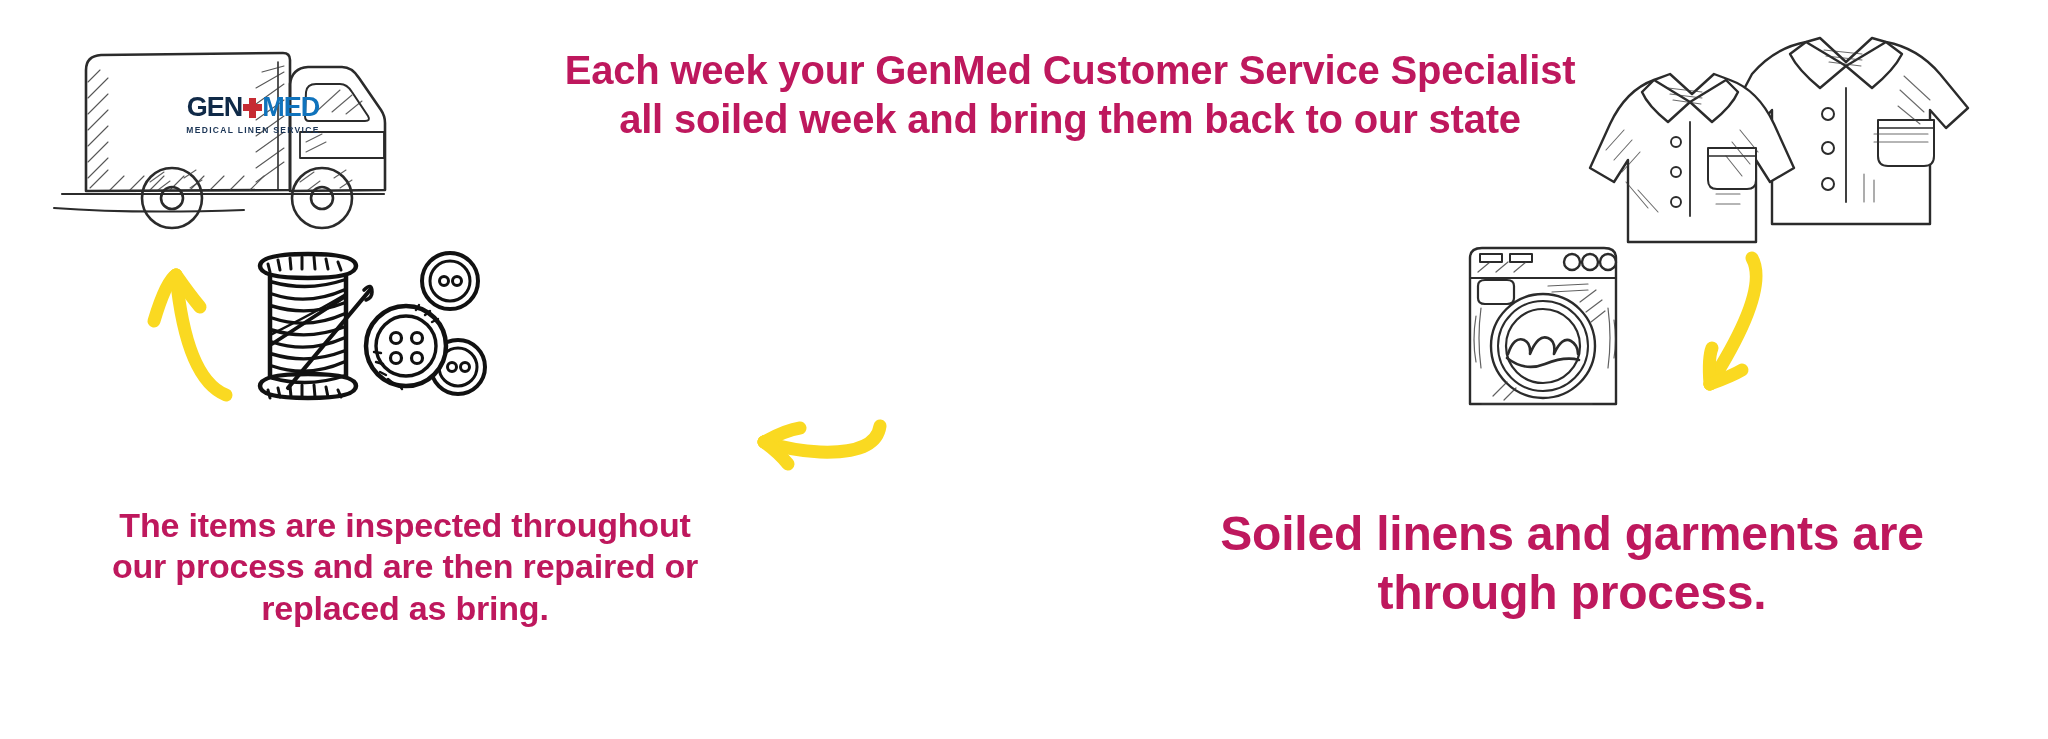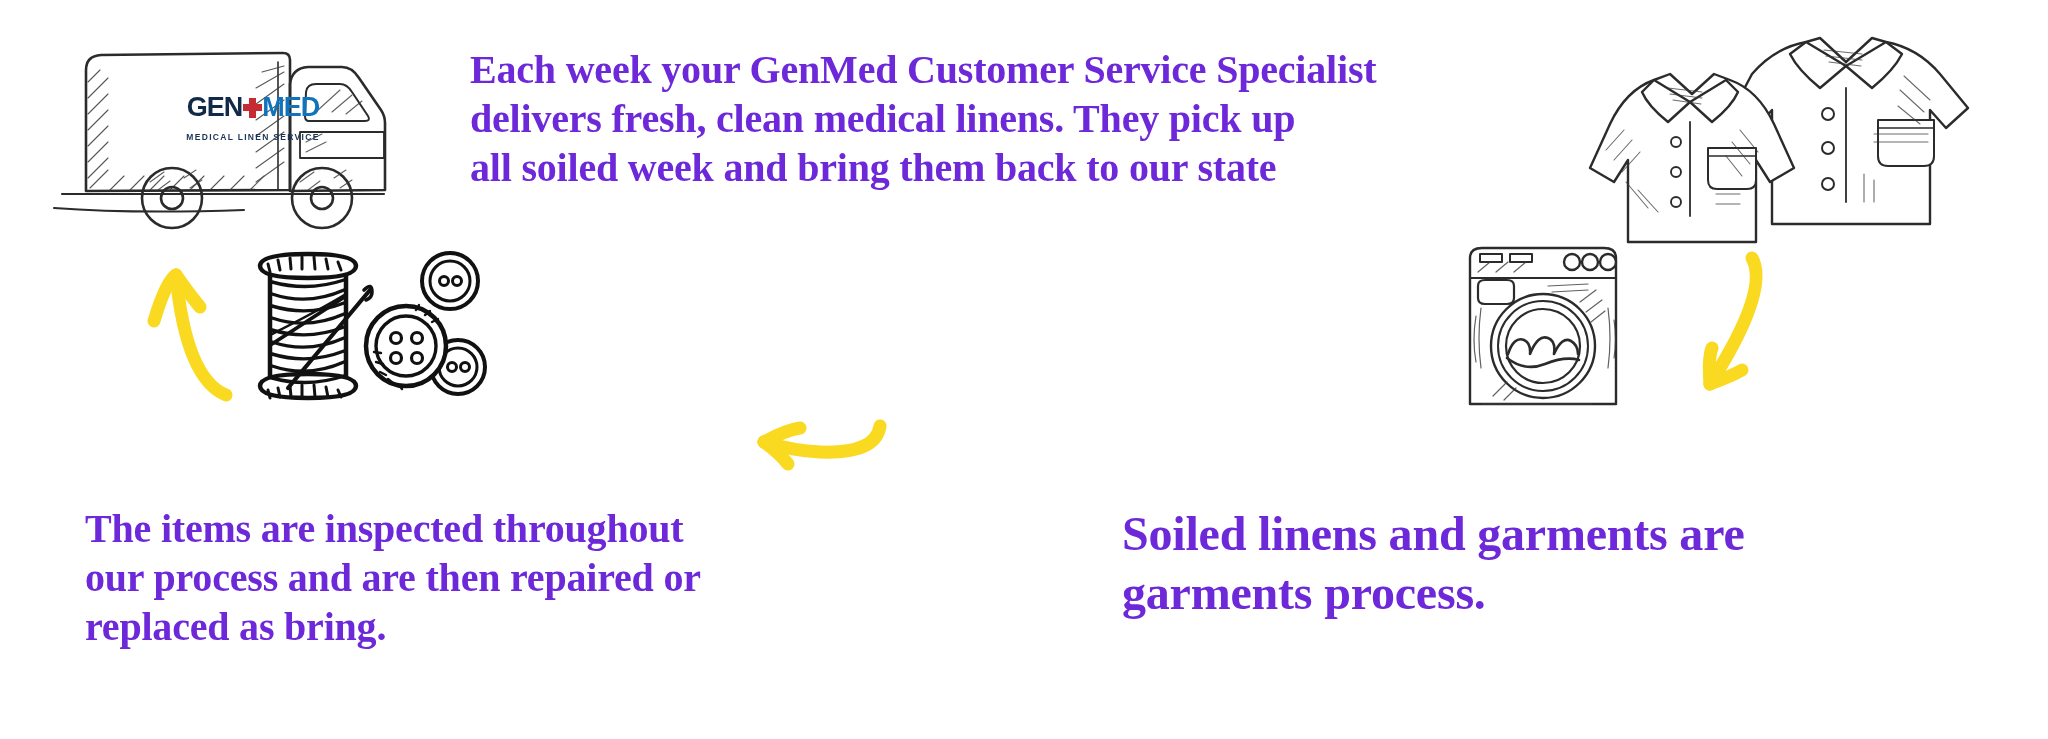--- a/index.html
+++ b/index.html
@@ -8,34 +8,34 @@
     background:#ffffff;
     font-family:"Liberation Sans", sans-serif;
     overflow:hidden;
     position:relative;
   }
   .stage{position:relative;width:2048px;height:739px;}
   .abs{position:absolute;}
 
   
   .blurb{
-    color:#6d28d9;
+    color:#be185d;
     font-weight:bold;
-    text-align:left;
+    text-align:center;
     line-height:1.22;
     letter-spacing:-0.2px;
-    font-family:Liberation Serif, serif;
+    font-family:Liberation Sans, sans-serif;
   }
   #top-blurb{
     left:470px; top:46px; width:1200px;
     font-size:40px;
   }
   #left-blurb{
     left:85px; top:505px; width:640px;
-    font-size:40px;
+    font-size:34px;
   }
   #right-blurb{
     left:1122px; top:505px; width:900px;
     font-size:48px;
   }
   .blurb .ln{display:block;white-space:nowrap;}
 
   
   #truck{left:50px;top:22px;width:360px;height:200px;}
 
@@ -46,21 +46,21 @@
     font-family:"Liberation Sans", sans-serif;
     line-height:1;white-space:nowrap;
   }
   .logo-gen{color:#102A48;}
   .logo-med{color:#1073BC;}
   .logo-cross{position:relative;display:inline-block;width:20px;height:22px;vertical-align:-3px;}
   .logo-cross i{position:absolute;background:#C62B33;display:block;}
   .logo-cross i.v{left:7px;top:1px;width:7px;height:20px;}
   .logo-cross i.h{left:1px;top:7px;width:19px;height:7px;}
   .logo-sub{
-    margin-top:11px;font-size:8.5px;font-weight:bold;color:#1B3556;
+    margin-top:4px;font-size:8.5px;font-weight:bold;color:#1B3556;
     letter-spacing:1.3px;white-space:nowrap;
     font-family:"Liberation Sans", sans-serif;
   }
 
   
   #shirts{left:1556px;top:14px;width:420px;height:215px;}
 
   
   #sewing{left:246px;top:248px;width:260px;height:160px;}
 
@@ -121,21 +121,20 @@
     </svg>
 
     <div class="logo-wrap">
       <div class="logo-main"><span class="logo-gen">GEN</span><span class="logo-cross"><i class="v"></i><i class="h"></i></span><span class="logo-med">MED</span></div>
       <div class="logo-sub">MEDICAL LINEN SERVICE</div>
     </div>
   </div>
 
   <div class="abs blurb" id="top-blurb">
     <span class="ln">Each week your GenMed Customer Service Specialist</span>
-    <span class="ln">delivers fresh, clean medical linens. They pick up</span>
     <span class="ln">all soiled week and bring them back to our state</span>
   </div>
 
   <div class="abs" id="shirts">
     <svg width="420" height="215" viewBox="0 0 420 215">
       <g fill="#ffffff" stroke="#2B2B2B" stroke-width="2.4" stroke-linecap="round" stroke-linejoin="round">
 
         <path d="M196 60 q22 -26 54 -32 l14 -4 l26 24 l26 -24 l14 4 q32 6 54 32 l28 34 l-22 20 l-16 -18 l0 114 -158 0 0 -114 -16 18 -22 -20 z"></path>
 
         <path d="M250 28 l40 24 l-26 22 q-22 -18 -30 -34 z"></path>
@@ -331,16 +330,16 @@
   </div>
 
   <div class="abs blurb" id="left-blurb">
     <span class="ln">The items are inspected throughout</span>
     <span class="ln">our process and are then repaired or</span>
     <span class="ln">replaced as bring.</span>
   </div>
 
   <div class="abs blurb" id="right-blurb">
     <span class="ln">Soiled linens and garments are</span>
-    <span class="ln">garments process.</span>
+    <span class="ln">through process.</span>
   </div>
 
 </div>
 
 </body></html>

